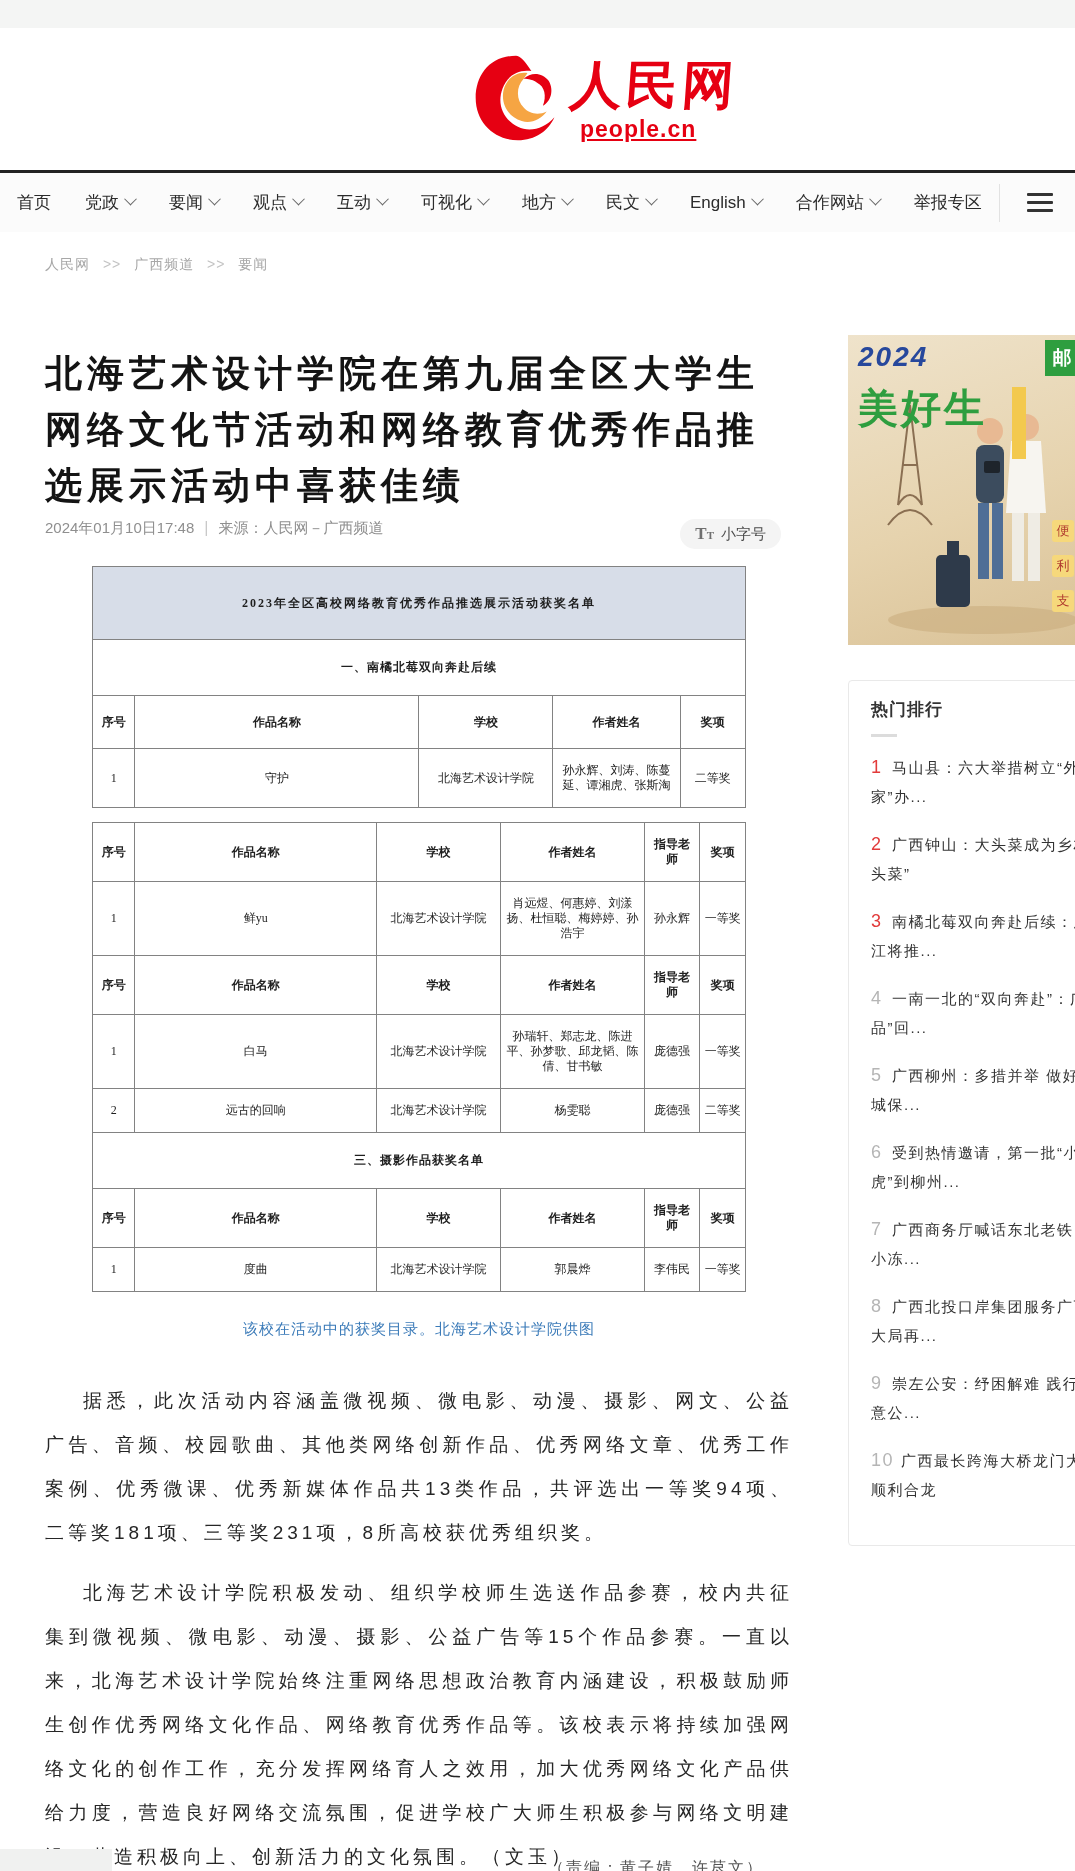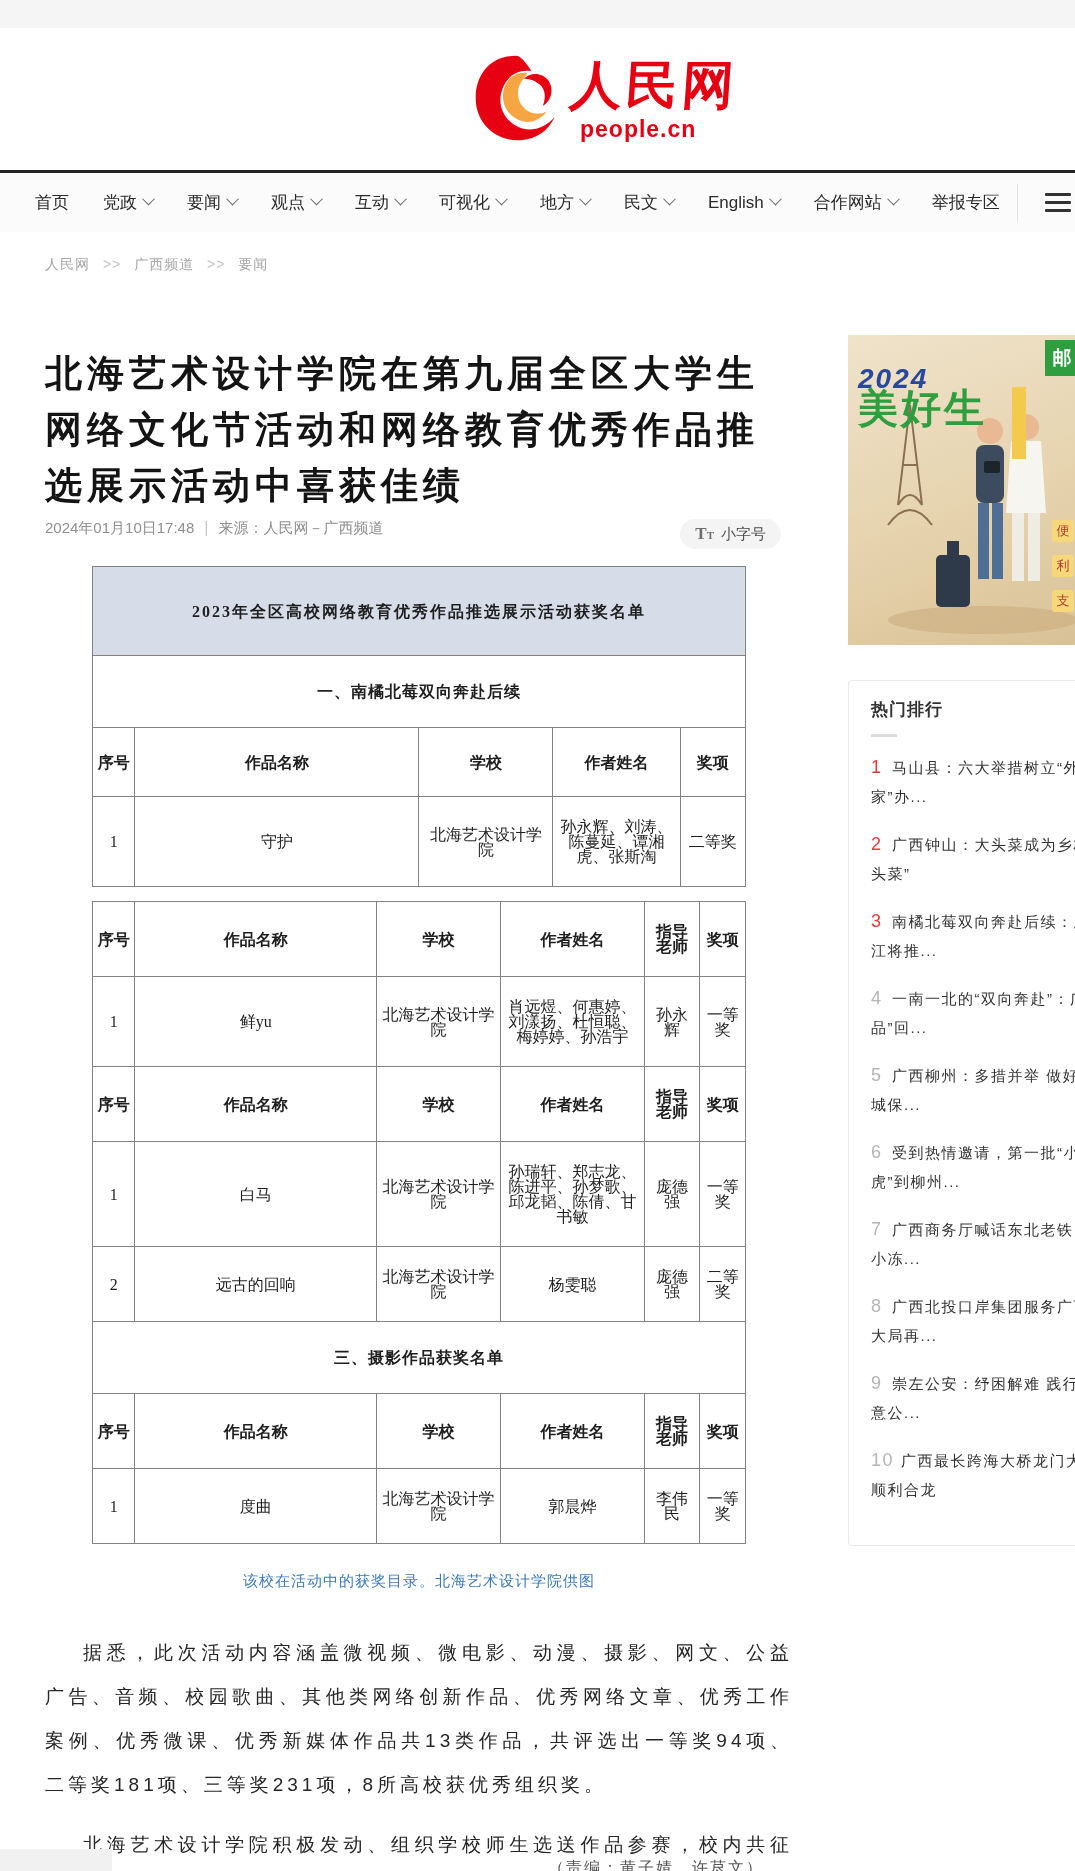--- a/index.html
+++ b/index.html
@@ -14,26 +14,26 @@
   .btm-gray{left:0;top:1849px;width:112px;height:22px;background:#f0f1f0;}
 
   
   .header{left:0;top:28px;width:1075px;height:142px;background:#fff;}
   .logo{position:absolute;left:468px;top:22px;display:flex;align-items:flex-start;}
   .logo-emblem{width:96px;height:96px;margin-right:6px;}
   .logo-txt{display:flex;flex-direction:column;margin-top:8px;}
   .logo-cn{font-family:"Liberation Serif",serif;font-weight:bold;font-size:52px;
     color:#e60012;letter-spacing:4px;line-height:56px;transform:skewX(-4deg);}
   .logo-en{font-family:"Liberation Sans",sans-serif;font-weight:bold;font-size:23px;
-    color:#e60012;letter-spacing:1px;margin-top:2px;padding-left:10px;}
+    color:#e60012;letter-spacing:1px;margin-top:2px;padding-left:10px;text-decoration:underline;}
 
   
   .navbar{left:0;top:170px;width:1075px;height:62px;background:#fbfbfb;
     border-top:3px solid #222;box-sizing:border-box;display:flex;align-items:center;}
-  .nav-items{display:flex;align-items:center;padding-left:18px;}
+  .nav-items{display:flex;align-items:center;}
   .nav-item{display:flex;align-items:center;padding:0 17px;font-size:17px;color:#2b2b2b;cursor:pointer;white-space:nowrap;}
   .chev{width:8px;height:8px;border-right:1.5px solid #666;border-bottom:1.5px solid #666;
     transform:rotate(45deg) translate(-1px,-1px);margin-left:7px;margin-top:-4px;}
   .nav-right{margin-left:auto;display:flex;align-items:center;height:100%;}
   .nav-divider{width:1px;height:38px;background:#e2e2e2;}
   .hamburger{padding:0 27px;display:flex;flex-direction:column;gap:5px;cursor:pointer;}
   .hamburger span{display:block;width:26px;height:3px;background:#333;border-radius:1px;}
 
   
   .breadcrumb{left:45px;top:256px;font-size:14px;color:#a7a7a7;letter-spacing:1px;}
@@ -55,34 +55,34 @@
   .para{font-size:19px;line-height:44px;letter-spacing:4px;color:#262626;
     text-align:justify;text-indent:2em;margin:0;}
   .p1{margin-top:32px;}
   .p2{margin-top:40px;}
   .p3{margin-top:16px;}
 
   
   .figure{width:654px;margin:13px auto 0 auto;font-family:"Liberation Serif",serif;}
   table.award{width:100%;border-collapse:collapse;table-layout:fixed;}
   table.award td{border:1px solid #828282;text-align:center;vertical-align:middle;
-    color:#1f1f1f;font-size:16px;line-height:15px;padding:22px 4px;word-break:break-all;}
+    color:#1f1f1f;font-size:12px;line-height:15px;padding:14px 4px;word-break:break-all;}
   td.band-title{background:#d7dde8;font-weight:bold;font-size:17px;height:44px;letter-spacing:2px;}
   td.band-sec{font-family:"Liberation Sans",sans-serif;font-weight:bold;font-size:15px;height:27px;letter-spacing:1px;}
   td.hcell{font-weight:bold;font-size:12.5px;height:24px;}
   .tbl-gap{height:14px;}
   .caption{margin-top:28px;text-align:center;font-family:"Liberation Serif",serif;
     font-size:15px;color:#3a7ab8;letter-spacing:1px;}
 
   .editor-note{left:548px;top:1858px;font-size:16px;color:#555;letter-spacing:2px;}
 
   
   .ad{left:848px;top:335px;width:240px;height:310px;overflow:hidden;cursor:pointer;
     background:linear-gradient(160deg,#efe3cb 0%,#e6d3ae 55%,#d9c196 100%);}
-  .ad-year{position:absolute;left:10px;top:28px;font-size:28px;font-weight:bold;
+  .ad-year{position:absolute;left:10px;top:6px;font-size:28px;font-weight:bold;
     font-style:italic;color:#27489c;letter-spacing:2px;}
   .ad-headline{position:absolute;left:10px;top:46px;font-size:40px;font-weight:bold;
     color:#2e9e3f;letter-spacing:3px;font-family:"Liberation Serif",serif;}
   .ad-badge{position:absolute;left:197px;top:5px;width:34px;height:36px;background:#2e9e3f;
     color:#fff;font-size:19px;font-weight:bold;display:flex;align-items:center;justify-content:center;}
   .ad-ribbon{position:absolute;left:164px;top:52px;width:14px;height:72px;background:#f3c94e;}
   .ad-tag{position:absolute;left:204px;width:22px;height:22px;background:#f6d87b;color:#b03a2e;
     font-size:13px;display:flex;align-items:center;justify-content:center;border-radius:3px;}
   .ad-scene{position:absolute;left:0;top:0;}
 

